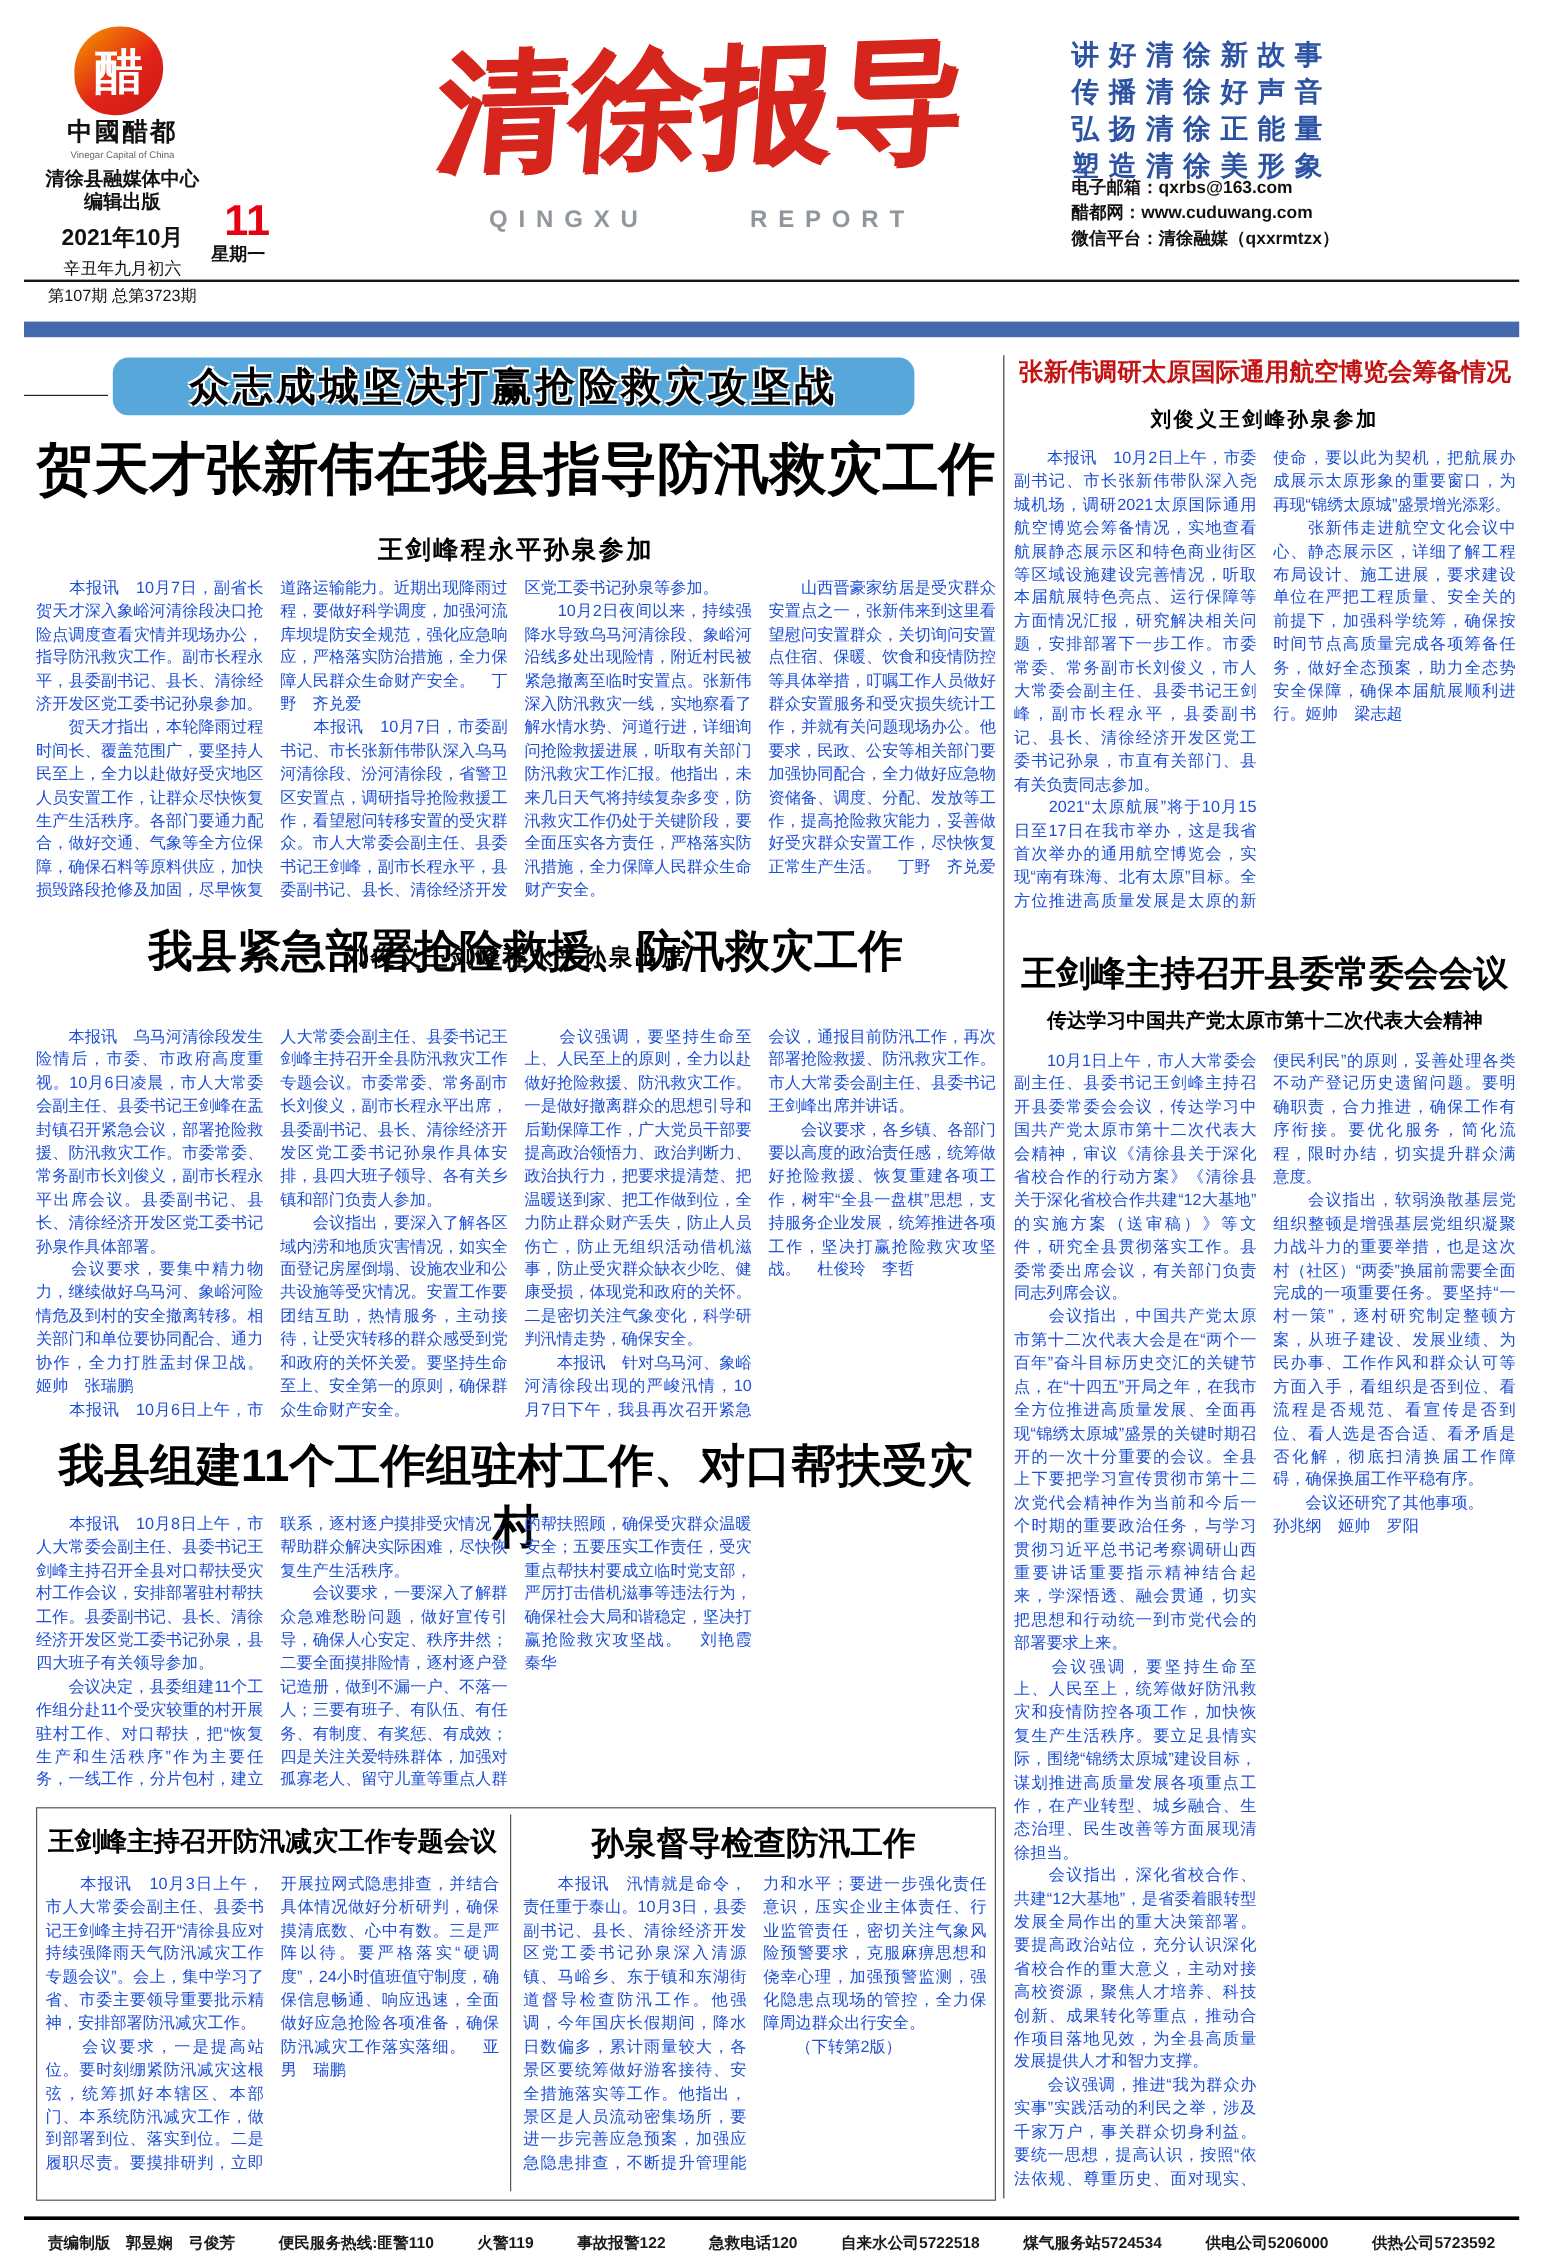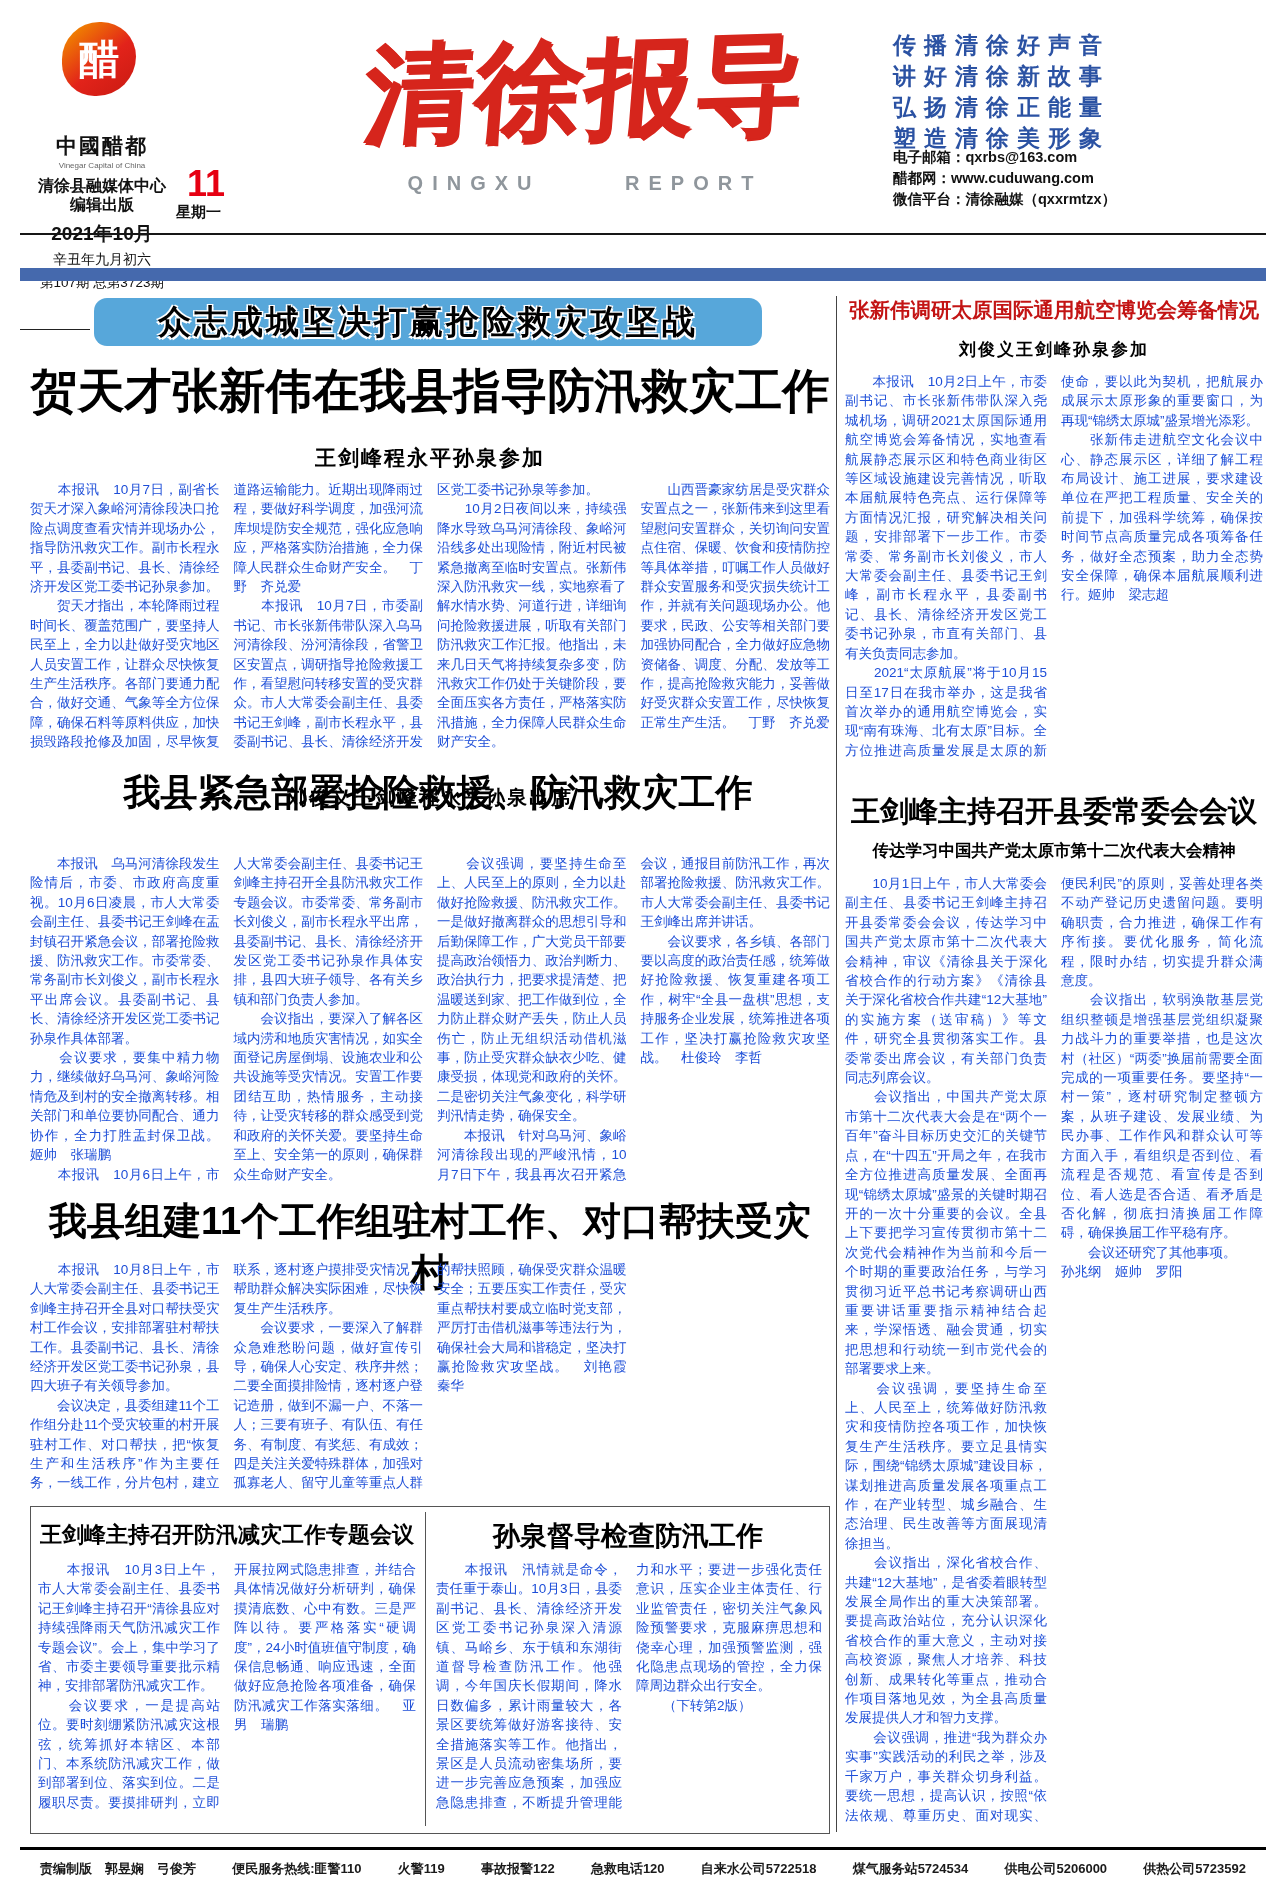--- a/index.html
+++ b/index.html
@@ -4,21 +4,21 @@
 <style>
   html,body{margin:0;padding:0;background:#e8e8e8;}
   .page{position:relative;width:1286px;height:1890px;background:#ffffff;margin:0 auto;
         font-family:"Liberation Sans",sans-serif;overflow:hidden;}
   .abs{position:absolute;}
   
   .logo-blob{left:62px;top:22px;width:74px;height:74px;border-radius:52% 48% 55% 45%;
     background:linear-gradient(140deg,#f08300 12%,#e2231a 55%,#c81a12);
     display:flex;align-items:center;justify-content:center;}
   .logo-char{color:#fff;font-family:"DejaVu Serif",serif;font-size:40px;font-weight:bold;}
-  .mast-left{left:22px;top:96px;width:160px;text-align:center;color:#111;margin-top:36px;}
+  .mast-left{left:22px;top:96px;width:160px;text-align:center;color:#111;}
   .brand-cn{font-family:"DejaVu Serif",serif;font-weight:bold;font-size:21px;letter-spacing:2px;}
   .brand-en{font-size:8px;color:#666;margin-top:1px;}
   .pub{font-weight:bold;font-size:16px;line-height:19px;margin-top:6px;}
   .date-cn{font-weight:bold;font-size:19px;margin-top:7px;}
   .lunar{font-family:"DejaVu Serif",serif;font-size:14px;margin-top:4px;}
   .issue{font-size:13.5px;margin-top:5px;}
   .day-num{left:176px;top:163px;width:60px;text-align:center;color:#e60012;font-weight:900;font-size:36px;}
   .weekday{left:176px;top:203px;width:60px;text-align:left;font-weight:bold;font-size:15px;color:#111;}
   .paper-title{left:340px;top:18px;width:490px;height:150px;text-align:center;color:#d6251c;
     font-family:"DejaVu Serif",serif;font-weight:bold;font-size:108px;line-height:140px;
@@ -88,22 +88,22 @@
     <div class="issue">第107期 总第3723期</div>
   </div>
 
   <div class="abs day-num">11</div>
   <div class="abs weekday">星期一</div>
 
   <div class="abs paper-title">清徐报导</div>
   <div class="abs paper-title-en">QINGXU REPORT</div>
 
   <div class="abs slogans">
+    <div>讲好清徐新故事</div>
     <div>传播清徐好声音</div>
-    <div>讲好清徐新故事</div>
     <div>弘扬清徐正能量</div>
     <div>塑造清徐美形象</div>
   </div>
 
   <div class="abs contacts">
     <div>电子邮箱：qxrbs@163.com</div>
     <div>醋都网：www.cuduwang.com</div>
     <div>微信平台：清徐融媒（qxxrmtzx）</div>
   </div>
 

